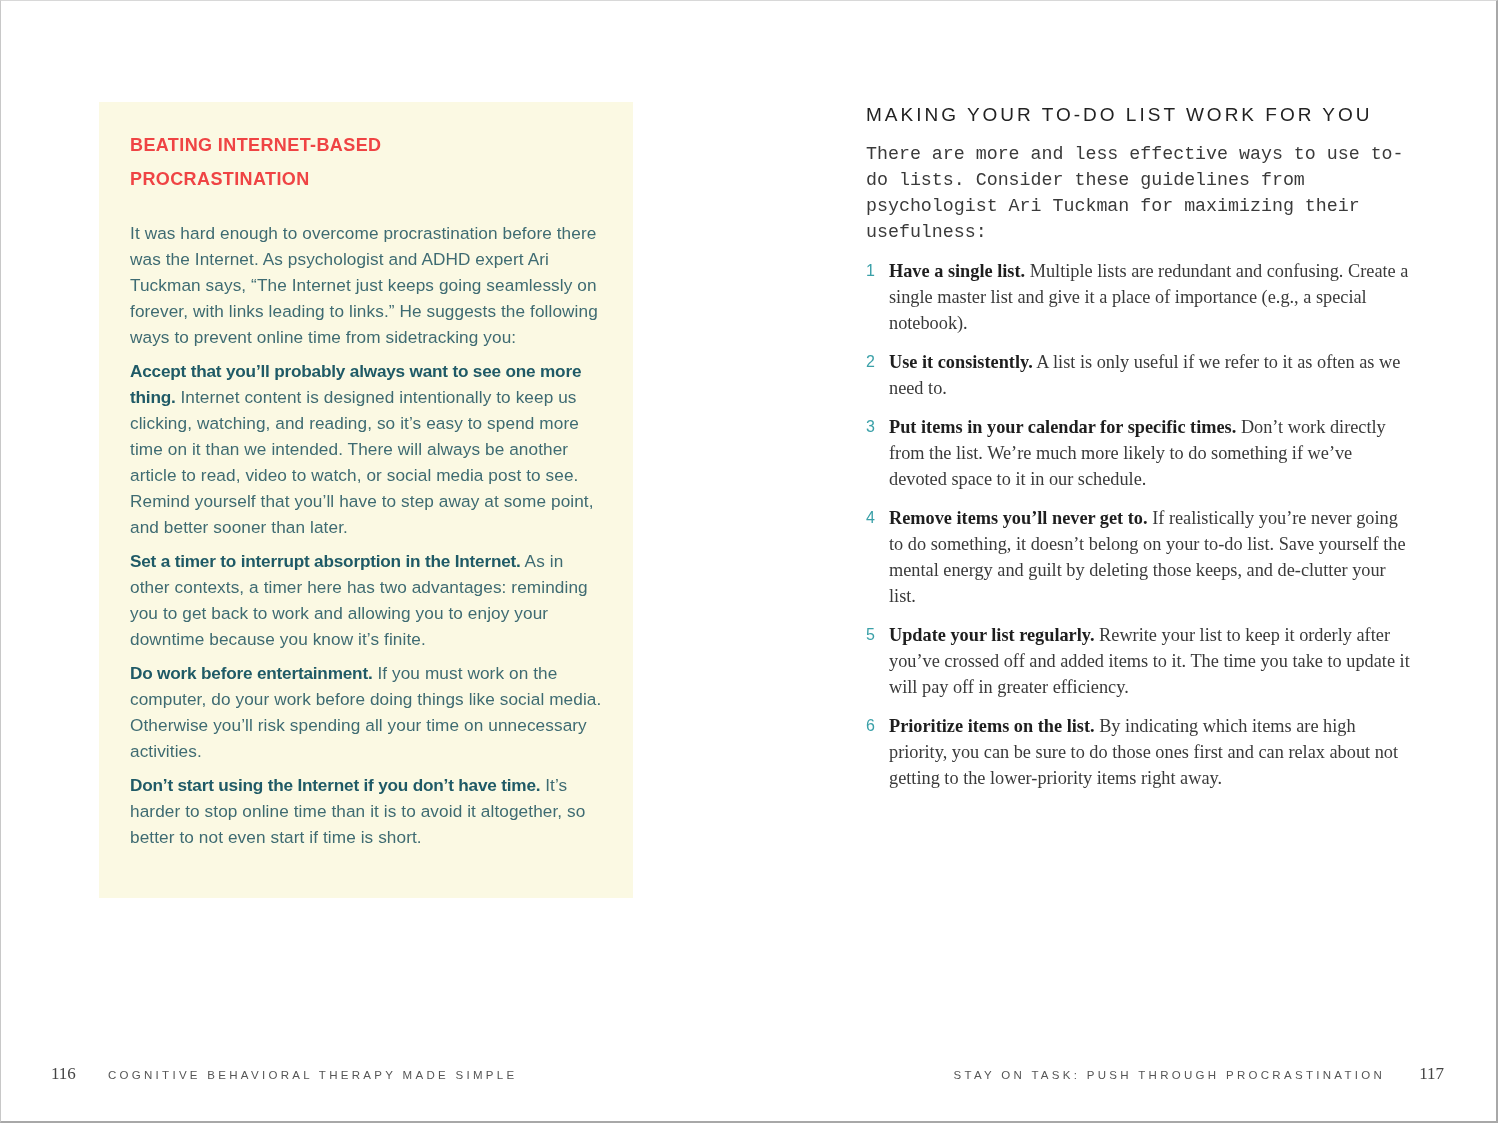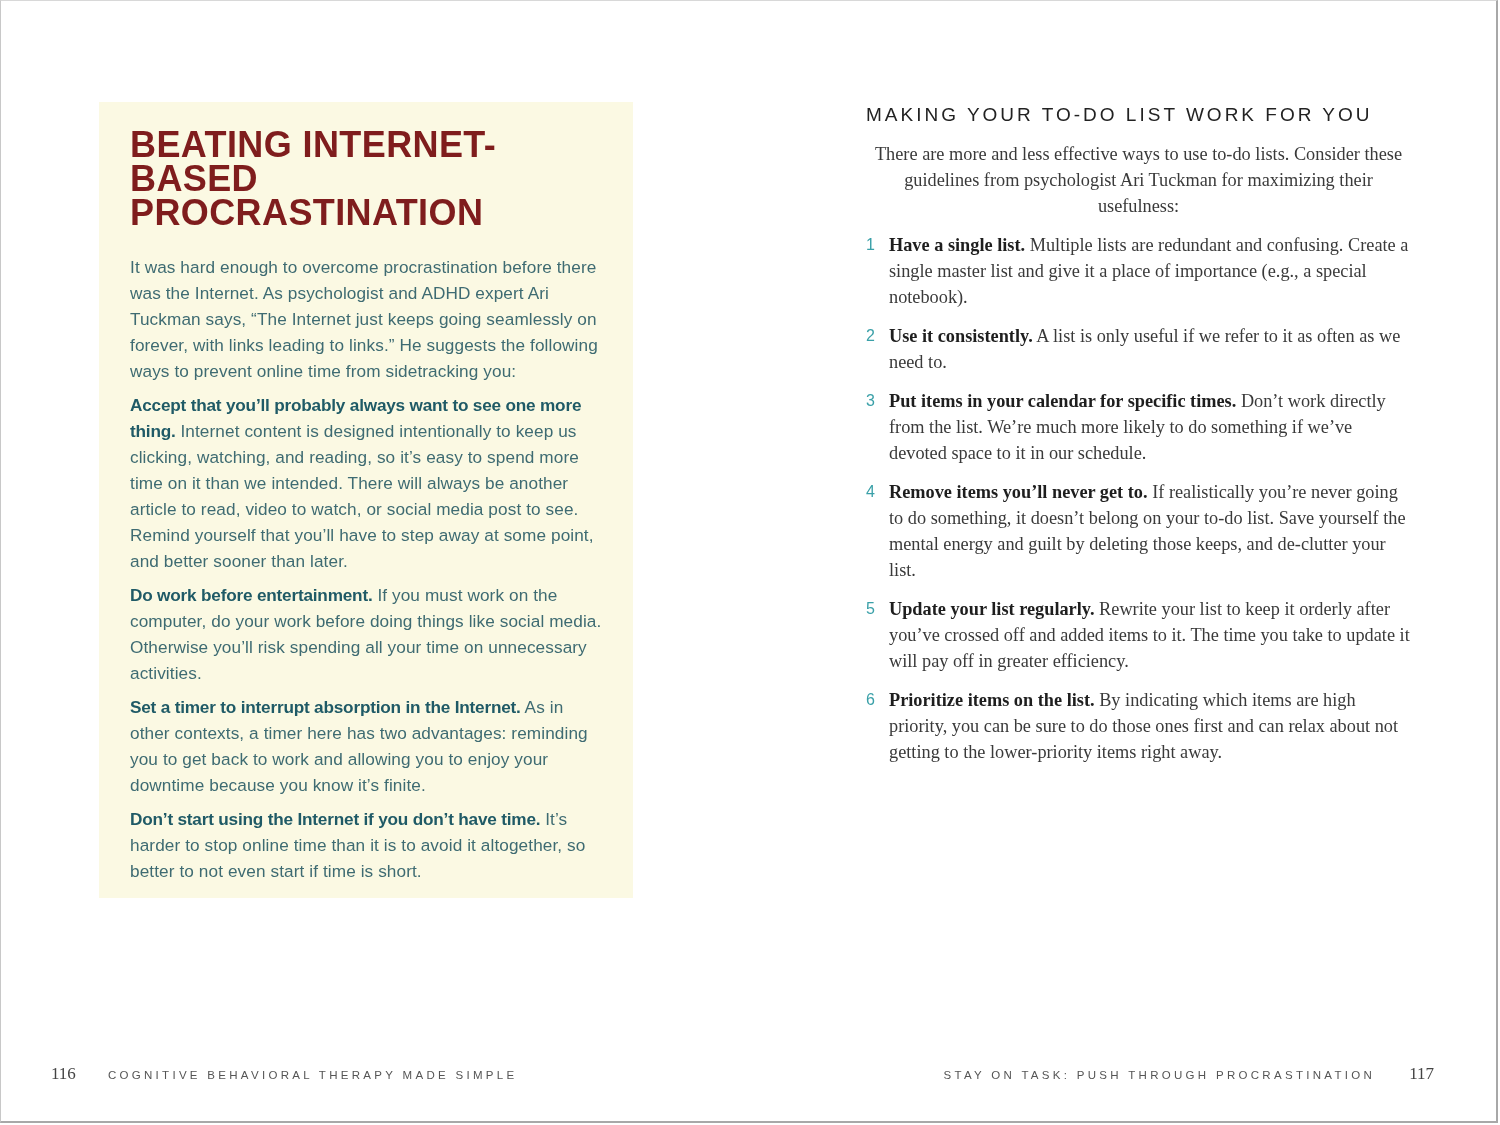--- a/index.html
+++ b/index.html
@@ -15,22 +15,22 @@
       box-sizing: border-box;
     }
     
     .sidebar-box {
       position: absolute; left: 99px; top: 102px; width: 534px; height: 796px;
       background: #fbf9e3;
       box-sizing: border-box; padding: 26px 28px 0 31px;
     }
     .sidebar-title {
       font-family: "Liberation Sans", sans-serif;
-      font-weight: bold; color: #7f1d1d;
-      font-size: 36px; line-height: 34px; letter-spacing: 0.4px;
+      font-weight: bold; color: #ef4444;
+      font-size: 18px; line-height: 34px; letter-spacing: 0.4px;
       margin: 0 0 24px 0;
     }
     .sidebar-p {
       font-family: "Liberation Sans", sans-serif;
       font-size: 17.2px; line-height: 26px; color: #3e6b72;
       margin: 8px 0 8px 0; letter-spacing: 0.1px;
     }
     .sidebar-p .lead {
       font-weight: bold; color: #1f5a66; letter-spacing: -0.2px;
     }
@@ -38,24 +38,23 @@
     
     .right-col {
       position: absolute; left: 866px; top: 102px; width: 545px;
     }
     .section-heading {
       font-family: "Liberation Sans", sans-serif;
       font-size: 19px; letter-spacing: 3px; color: #222;
       margin: 0 0 13px 0; line-height: 26px; font-weight: normal;
     }
     .intro {
-      font-family: Liberation Serif, serif;
+      font-family: Liberation Mono, monospace;
       font-size: 18.3px; line-height: 26px; color: #3a3a3a;
       margin: 0 0 13px 0;
-      text-align: center;
     }
     .list { list-style: none; margin: 0; padding: 0; }
     .list-item {
       position: relative; padding-left: 23px;
       font-family: "Liberation Serif", serif;
       font-size: 18.3px; line-height: 26px; color: #3a3a3a;
       margin: 0 0 13px 0;
     }
     .list-num {
       position: absolute; left: 0; top: 0;
@@ -64,21 +63,21 @@
     }
     .list-item .lead { font-weight: bold; color: #1e1e1e; }
 
     
     .footer-left, .footer-right {
       position: absolute; top: 1053px;
       font-family: "Liberation Sans", sans-serif; color: #555;
       display: flex; align-items: baseline;
     }
     .footer-left { left: 51px; }
-    .footer-right { right: 66px; }
+    .footer-right { right: 56px; }
     .page-num {
       font-family: "Liberation Serif", serif; font-size: 17px; color: #444; margin-top: 11px;
     }
     .running-head {
       font-size: 11.5px; letter-spacing: 3.3px; color: #555;
     }
     .footer-left .running-head { margin-left: 32px; }
     .footer-right .running-head { margin-right: 34px; }
   </style>
 </head>
@@ -89,24 +88,24 @@
 <div class="sidebar-box">
   <h2 class="sidebar-title">
     <span>BEATING INTERNET-BASED</span><br>
     <span>PROCRASTINATION</span>
   </h2>
   <p class="sidebar-p">It was hard enough to overcome procrastination before there was the Internet. As psychologist and ADHD expert Ari Tuckman says, “The Internet just keeps going seamlessly on forever, with links leading to links.” He suggests the following ways to prevent online time from sidetracking you:</p>
   <p class="sidebar-p">
     <span class="lead">Accept that you’ll probably always want to see one more thing.</span><span> Internet content is designed intentionally to keep us clicking, watching, and reading, so it’s easy to spend more time on it than we intended. There will always be another article to read, video to watch, or social media post to see. Remind yourself that you’ll have to step away at some point, and better sooner than later.</span>
   </p>
   <p class="sidebar-p">
-    <span class="lead">Do work before entertainment.</span><span> If you must work on the computer, do your work before doing things like social media. Otherwise you’ll risk spending all your time on unnecessary activities.</span>
+    <span class="lead">Set a timer to interrupt absorption in the Internet.</span><span> As in other contexts, a timer here has two advantages: reminding you to get back to work and allowing you to enjoy your downtime because you know it’s finite.</span>
   </p>
   <p class="sidebar-p">
-    <span class="lead">Set a timer to interrupt absorption in the Internet.</span><span> As in other contexts, a timer here has two advantages: reminding you to get back to work and allowing you to enjoy your downtime because you know it’s finite.</span>
+    <span class="lead">Do work before entertainment.</span><span> If you must work on the computer, do your work before doing things like social media. Otherwise you’ll risk spending all your time on unnecessary activities.</span>
   </p>
   <p class="sidebar-p">
     <span class="lead">Don’t start using the Internet if you don’t have time.</span><span> It’s harder to stop online time than it is to avoid it altogether, so better to not even start if time is short.</span>
   </p>
 </div>
 
 <div class="footer-left">
   <span class="page-num">116</span>
   <span class="running-head">COGNITIVE BEHAVIORAL THERAPY MADE SIMPLE</span>
 </div>

